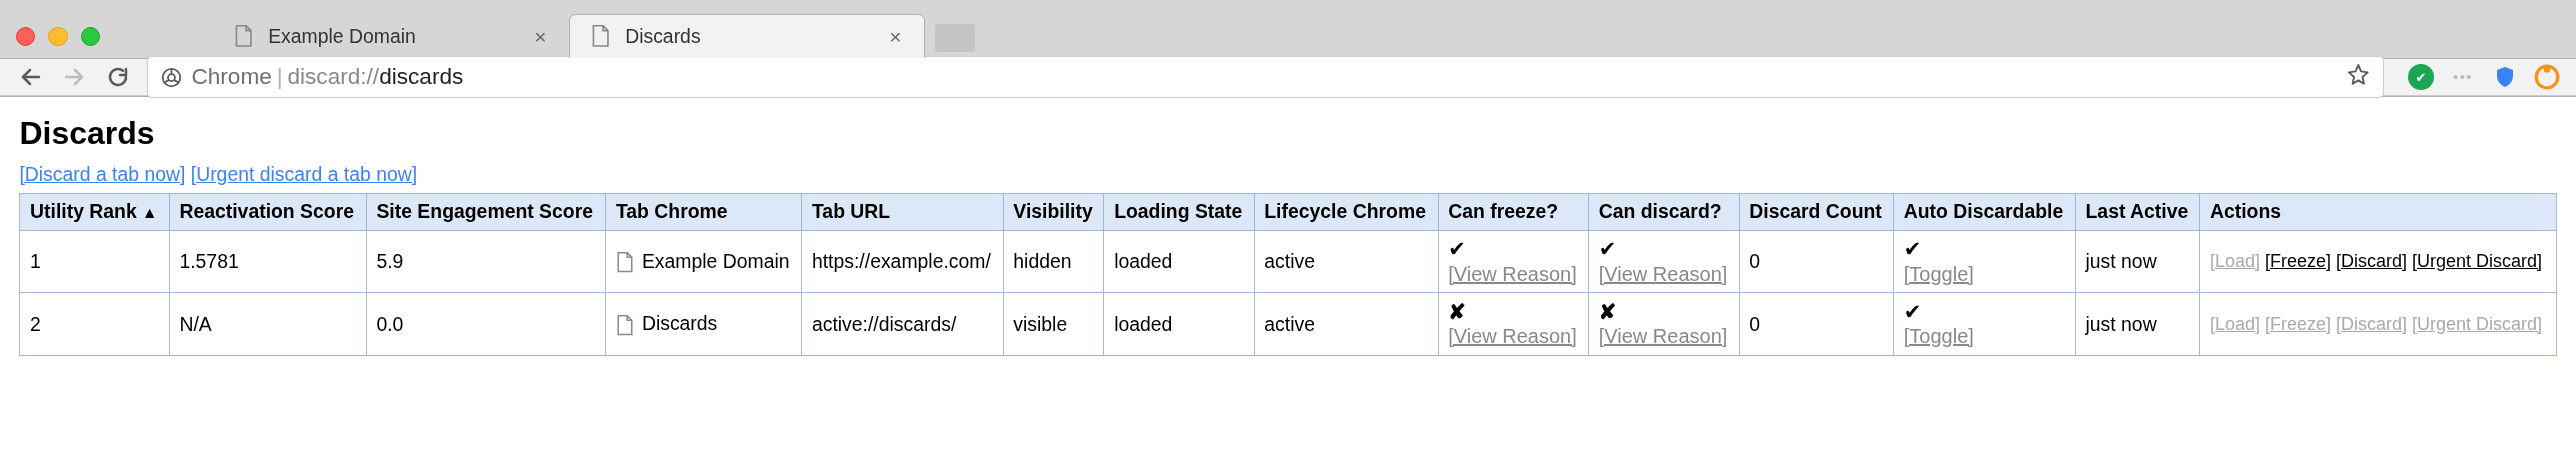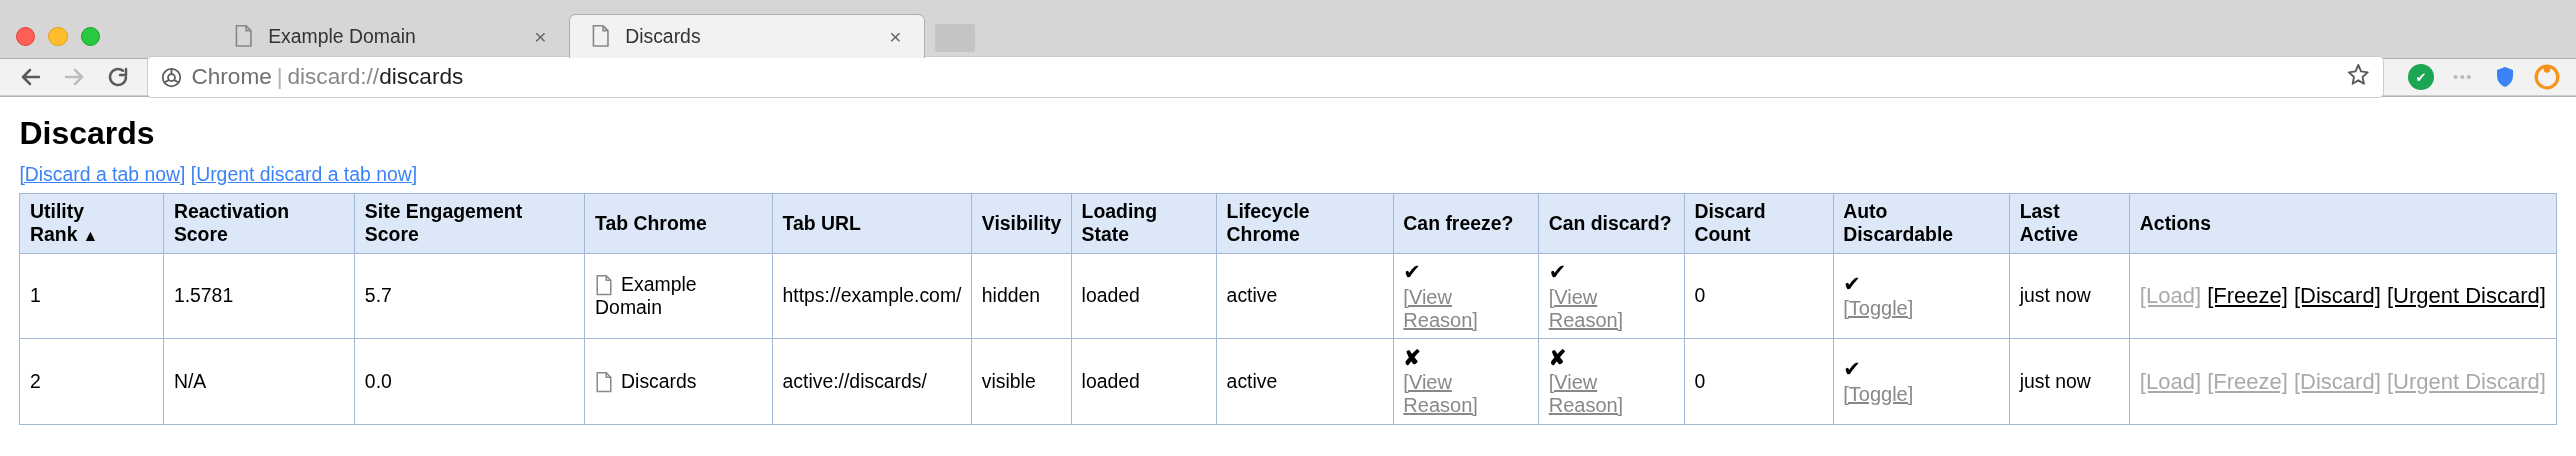--- a/index.html
+++ b/index.html
@@ -43,21 +43,21 @@
 
 table.discards { border-collapse: collapse; width: 100%; font-size: 19.4px; }
 table.discards th, table.discards td { border: 0.8px solid #a3b8d4; padding: 6.5px 9.7px; text-align: left; vertical-align: middle; }
 table.discards th { background: #dce8f8; font-weight: 700; color: #000; }
 th.center, td.center { text-align: center; }
 .sort-arrow { font-size: 16px; margin-left: 4.9px; }
 .file-icon { margin-right: 8px; display:inline-flex; vertical-align: middle; }
 .check { font-size: 21px; }
 .cross { font-size: 21px; font-weight: 700; }
 .sublink { font-size: 20px; color: #888; text-decoration: underline; display:block; margin-top:1.6px; }
-.actions-cell { font-size: 22px; white-space: nowrap; }
+.actions-cell { font-size: 18px; white-space: nowrap; }
 .actions-cell .act { text-decoration: underline; }
 .actions-cell .act.disabled { color: #aaa; }
 .actions-cell .act.enabled { color: #000; }
 </style>
 </head>
 <body>
 
 <div class="browser-chrome">
   <div class="tab-strip">
     <div class="traffic-lights">
@@ -163,21 +163,21 @@
         <th class="center"><span>Discard Count</span></th>
         <th class="center"><span>Auto Discardable</span></th>
         <th><span>Last Active</span></th>
         <th><span>Actions</span></th>
       </tr>
     </thead>
     <tbody id="tbody">
         <tr>
           <td class="center">1</td>
           <td class="center">1.5781</td>
-          <td class="center">5.7</td>
+          <td class="center">5.9</td>
           <td><span class="file-icon">
               <svg width="18" height="21" viewBox="0 0 24 28">
                 <path d="M3 1h12l6 6v19H3z" fill="none" stroke="#888" stroke-width="2"></path>
                 <path d="M15 1v6h6" fill="none" stroke="#888" stroke-width="2"></path>
               </svg>
             </span>Example Domain</td>
           <td>https://example.com/</td>
           <td>hidden</td>
           <td>loaded</td>
           <td>active</td>

